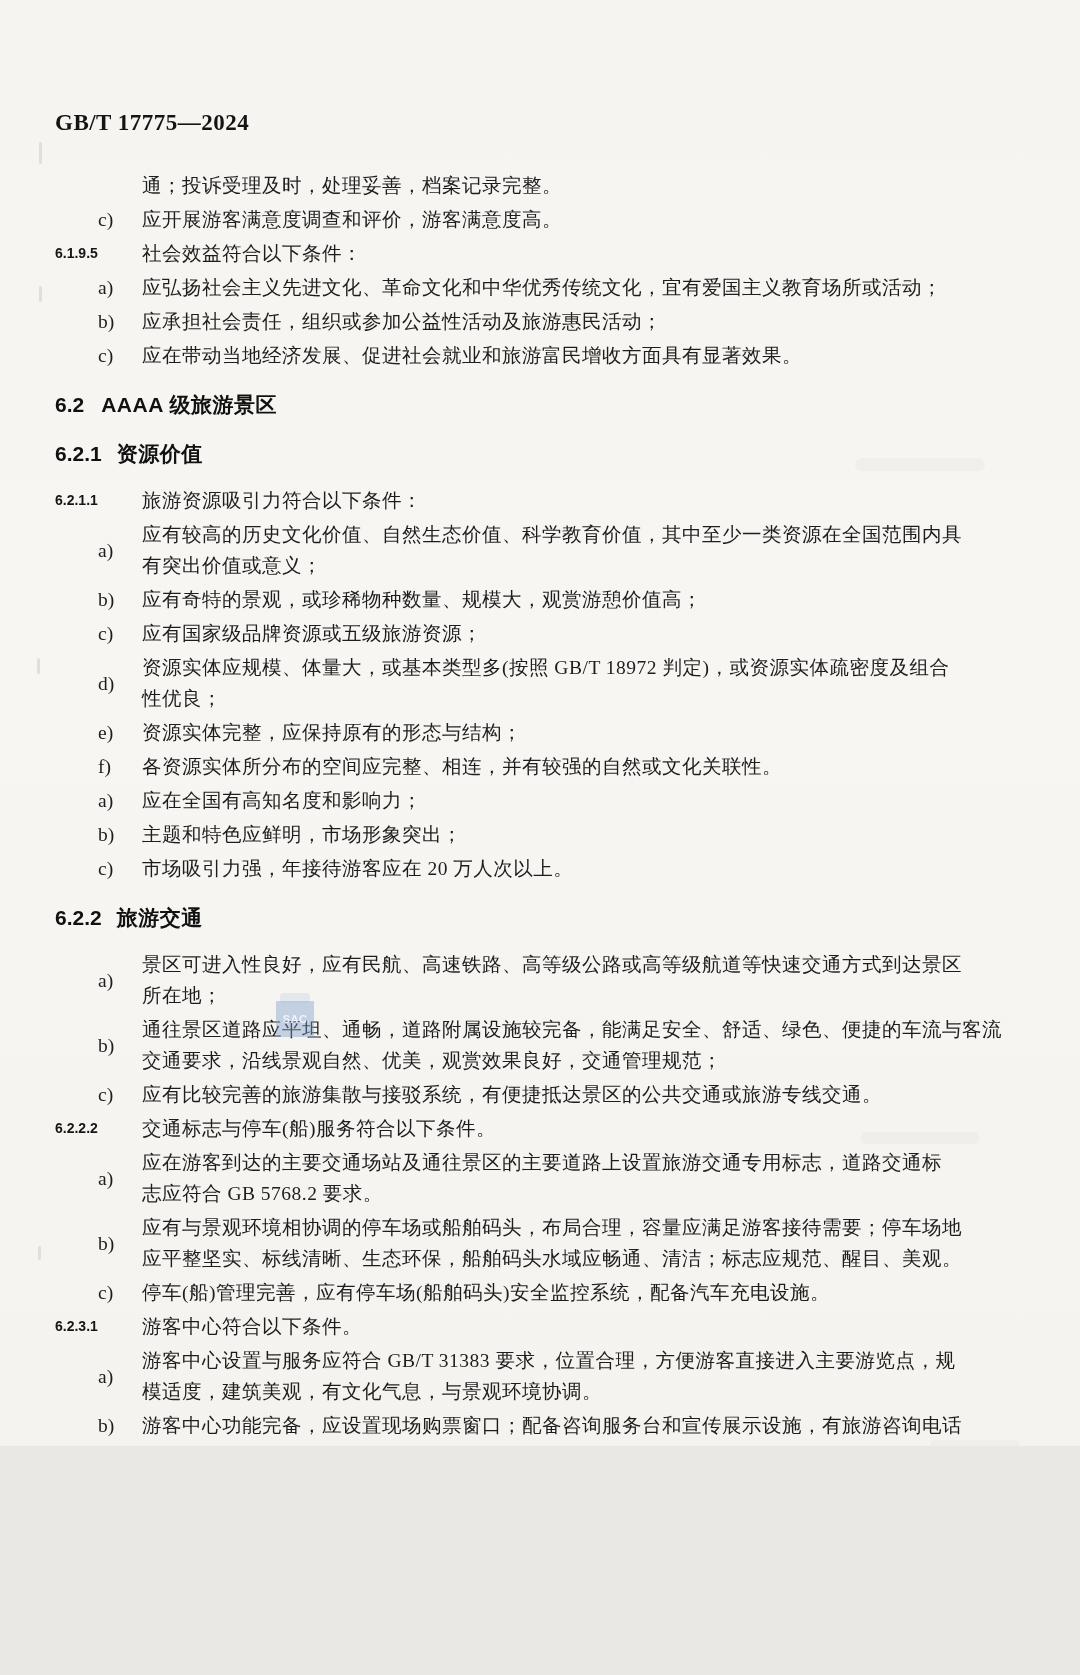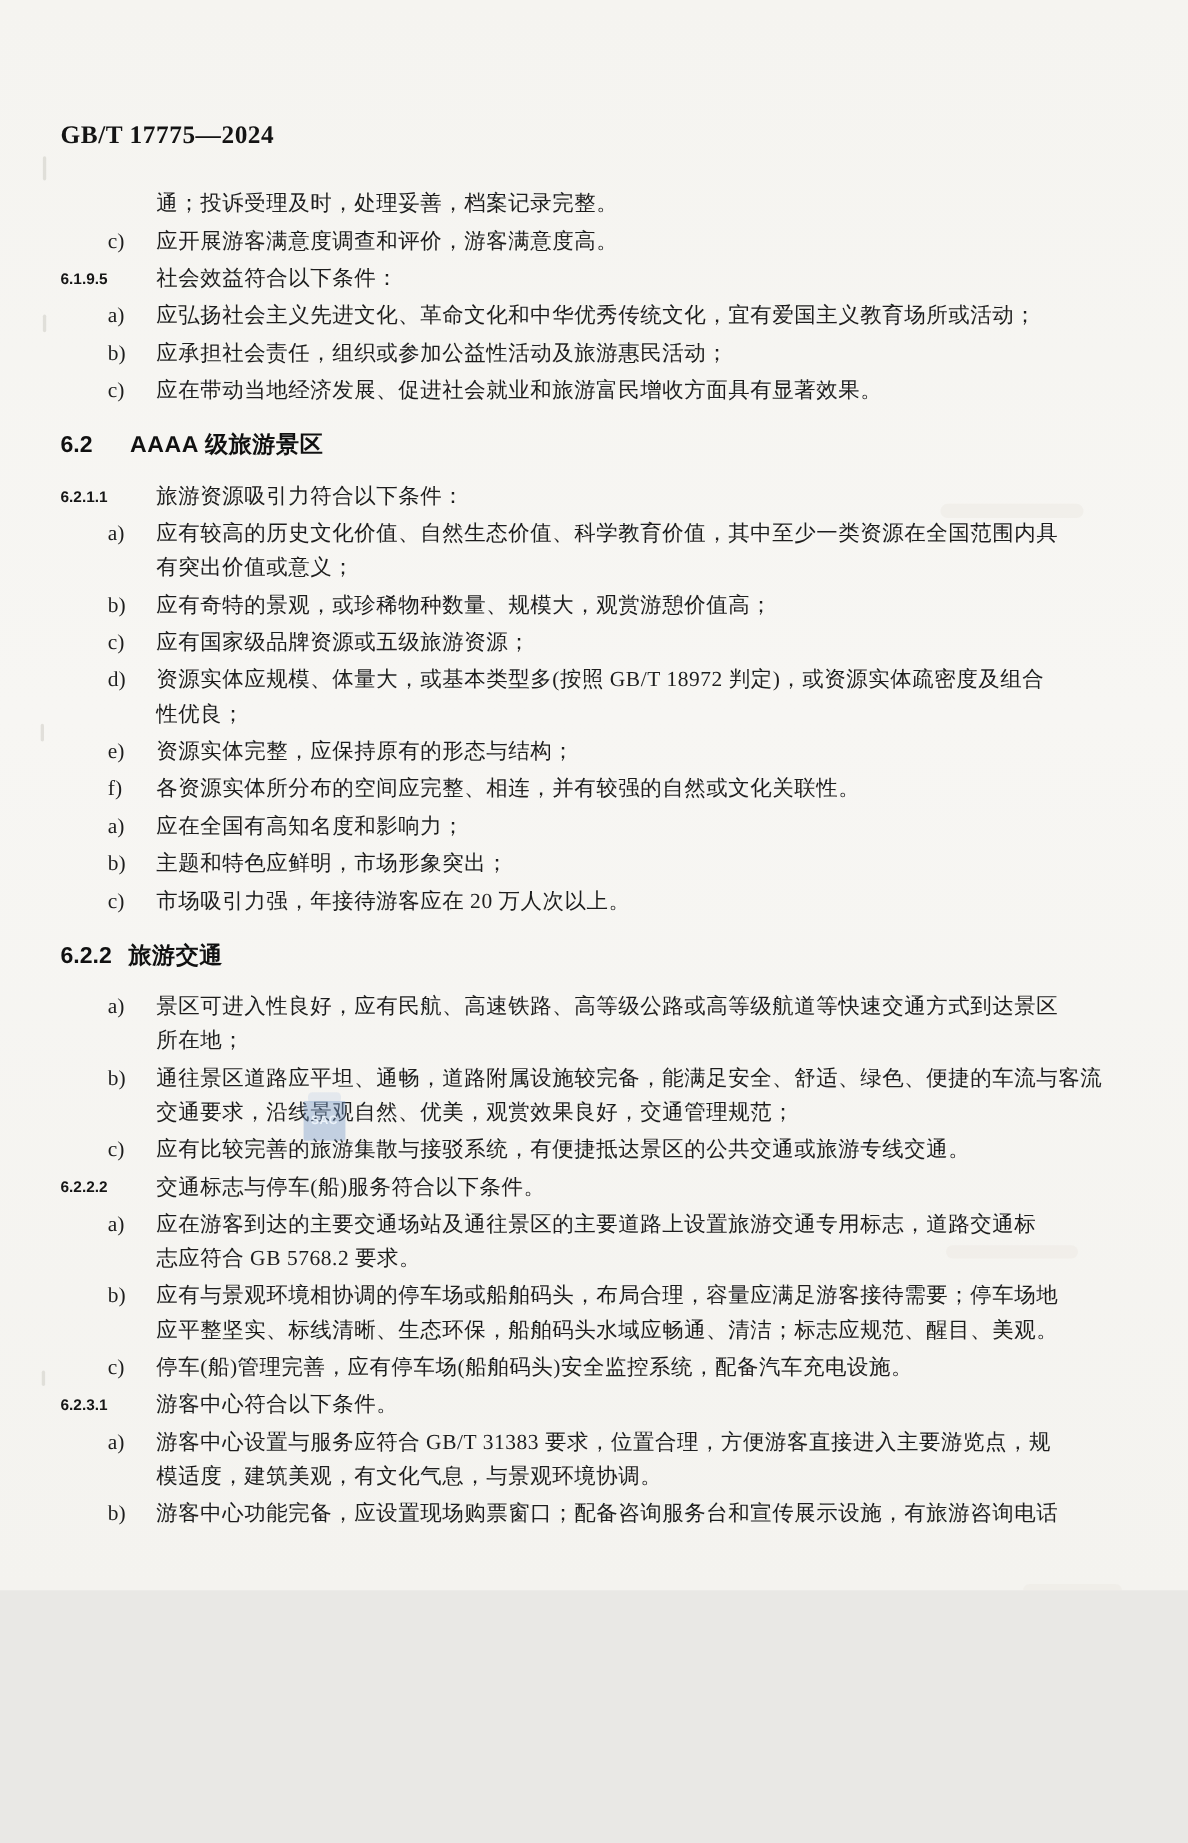--- a/index.html
+++ b/index.html
@@ -14,21 +14,21 @@
     font-family:"Liberation Serif","DejaVu Serif",serif;
   }
   .doc-code {
     position:absolute; left:55px; top:110px;
     font-family:"Liberation Serif","DejaVu Serif",serif;
     font-weight:bold; font-size:23px; letter-spacing:0.5px; color:#141414;
   }
   .content {
     position:absolute; left:55px; top:170px; width:950px;
   }
-  .block { display:flex; align-items:flex-start; margin-bottom:3px; }
+  .block { display:flex; align-items:center; margin-bottom:3px; }
   .block .text {
     flex:1 1 auto;
     font-size:19.5px; line-height:31px; letter-spacing:0.5px;
     text-align:justify; white-space:pre-wrap; color:#1d1d1d;
   }
   
   .clause .num {
     flex:0 0 87px;
     font-family:"Liberation Sans","DejaVu Sans",sans-serif;
     font-weight:bold; font-size:14px; line-height:31px; color:#161616;
@@ -37,21 +37,21 @@
   .item { padding-left:43px; }
   .item .marker {
     flex:0 0 44px;
     font-size:19.5px; line-height:31px; color:#1d1d1d;
   }
   
   .cont { padding-left:87px; }
   
   .h2, .h3 { margin-top:18px; margin-bottom:16px; font-family:"Liberation Sans","DejaVu Sans",sans-serif; font-weight:bold; }
   .h2 .num, .h3 .num { flex:0 0 auto; font-size:21px; line-height:31px; color:#111; }
-  .h2 .num { margin-right:34px; }
+  .h2 .num { margin-right:17px; }
   .h3 .num { margin-right:15px; }
   .h2 .text, .h3 .text {
     font-family:"Liberation Sans","DejaVu Sans",sans-serif;
     font-weight:bold; font-size:21px; line-height:31px; letter-spacing:0.5px;
     text-align:left; color:#111;
   }
   .page-number {
     position:absolute; left:76px; top:1576px;
     font-size:20px; color:#3d3d3d; letter-spacing:0.5px;
   }
@@ -100,20 +100,24 @@
         <div class="text">应承担社会责任，组织或参加公益性活动及旅游惠民活动；</div>
       </div>
       <div class="block item">
         <span class="marker">c)</span>
         <div class="text">应在带动当地经济发展、促进社会就业和旅游富民增收方面具有显著效果。</div>
       </div>
       <div class="block h2">
         <span class="num">6.2</span>
         <div class="text">AAAA 级旅游景区</div>
       </div>
+      <div class="block h3">
+        <span class="num">6.2.1</span>
+        <div class="text">资源价值</div>
+      </div>
       <div class="block clause">
         <span class="num">6.2.1.1</span>
         <div class="text">旅游资源吸引力符合以下条件：</div>
       </div>
       <div class="block item">
         <span class="marker">a)</span>
         <div class="text">应有较高的历史文化价值、自然生态价值、科学教育价值，其中至少一类资源在全国范围内具
 有突出价值或意义；</div>
       </div>
       <div class="block item">

